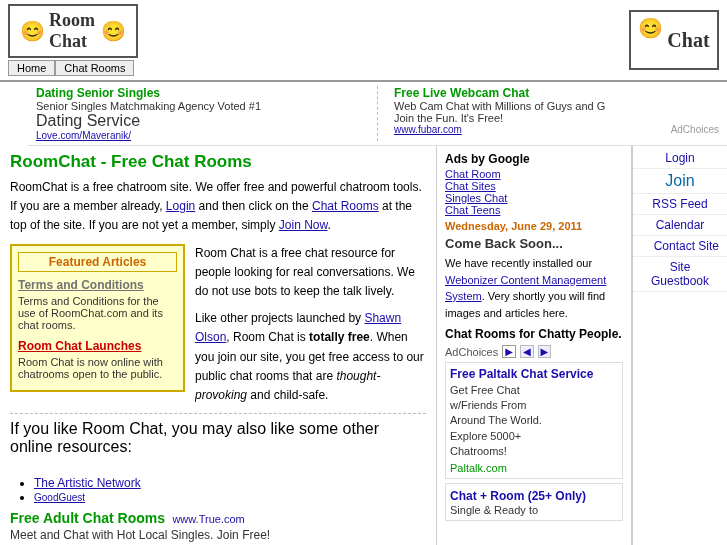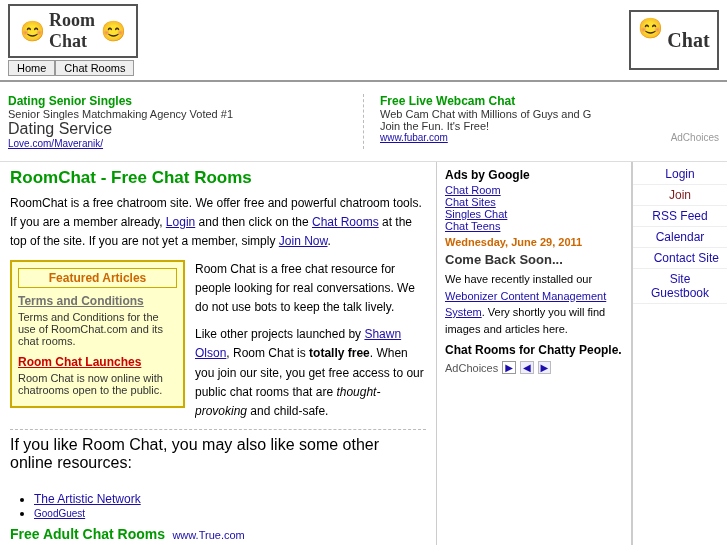--- a/index.html
+++ b/index.html
@@ -32,21 +32,21 @@
       <button style="border:1px solid #999; padding:1px 8px; background:#eee; font-size:11px; cursor:pointer;">Chat Rooms</button>
     </div>
   </div>
   <div style="flex:1;"></div>
   <div style="border:2px solid #555; padding:4px 10px; display:flex; align-items:center; gap:4px; height:60px; width:90px; justify-content:center;">
     <span style="font-size:20px; position:relative; top:-12px;">😊</span>
     <span style="font-size:20px; font-weight:bold; font-family:Georgia,serif; color:#333;">Chat</span>
   </div>
 </div>
 
-<div id="top-ads" style="display:flex; padding:12px 8px; border-bottom:1px solid #ddd; font-size:11px; background:#fff;">
+<div id="top-ads" style="display:flex; padding:4px 8px; border-bottom:1px solid #ddd; font-size:11px; background:#fff;margin-left:28px;">
   <div style="flex:1; padding-right:8px;">
     <div style="color:#009900; font-size:12px; font-weight:bold; cursor:pointer;">Dating Senior Singles</div>
     <div style="color:#333; font-size:11px;">Senior Singles Matchmaking Agency Voted #1</div>
     <div style="color:#333; font-size:16px;">Dating Service</div>
     <div style="color:#1a0dab; font-size:10px; text-decoration:underline; cursor:pointer;">Love.com/Maveranik/</div>
   </div>
   <div style="border-left:1px dashed #bbb; margin:0 8px;"></div>
   <div style="flex:1; padding-left:8px;">
     <div style="color:#009900; font-size:12px; font-weight:bold; cursor:pointer;">Free Live Webcam Chat</div>
     <div style="color:#333; font-size:11px;">Web Cam Chat with Millions of Guys and G</div>
@@ -135,26 +135,41 @@
 
     <div style="font-weight:bold; font-size:12px; margin:4px 0;">Chat Rooms for Chatty People.</div>
 
     <div style="display:flex; align-items:center; font-size:11px; color:#555; gap:4px; margin-bottom:4px;">
       <span>AdChoices</span>
       <span style="font-size:10px; color:#1a0dab; border:1px solid #999; padding:0 2px; cursor:pointer;">▶</span>
       <span style="font-size:10px; color:#1a0dab; border:1px solid #bbb; padding:0 2px; cursor:pointer; background:#eef;">◀</span>
       <span style="font-size:10px; color:#1a0dab; border:1px solid #bbb; padding:0 2px; cursor:pointer; background:#eef;">▶</span>
     </div>
 
+    <div style="border:1px solid #ddd; padding:4px; margin-bottom:4px; font-size:11px;">
+      <a href="#" style="color:#1a0dab; font-weight:bold; font-size:12px; text-decoration:none; display:block; line-height:1.3;">Free Paltalk Chat Service</a>
+      <div style="color:#333; font-size:11px; line-height:1.4;">
+        <span>Get Free Chat</span><br>
+        <span>w/Friends From</span><br>
+        <span>Around The World.</span><br>
+        <span>Explore 5000+</span><br>
+        <span>Chatrooms!</span>
+      </div>
+      <div style="color:#009900; font-size:11px; cursor:pointer; margin-top:2px;">Paltalk.com</div>
+    </div>
 
+    <div style="border:1px solid #ddd; padding:4px; font-size:11px;">
+      <a href="#" style="color:#1a0dab; font-weight:bold; font-size:12px; text-decoration:none; display:block; line-height:1.4;">Chat + Room (25+ Only)</a>
+      <div style="color:#333; font-size:11px;">Single &amp; Ready to</div>
+    </div>
 
   </div>
 
   <div id="far-right-nav" style="width:95px; border-left:1px solid #ccc; padding:2px 0;">
     <a href="#" style="display:block; padding:3px 8px; text-align:center; color:#1a0dab; font-size:12px; border-bottom:1px solid #eee; text-decoration:none;">Login</a>
-    <a href="#" style="display:block; padding:3px 8px; text-align:center; color:#7f1d1d; font-size:12px; border-bottom:1px solid #eee; text-decoration:none;">Join</a>
+    <a href="#" style="display:block; padding:3px 8px; text-align:center; color:#0369a1; font-size:16px; border-bottom:1px solid #eee; text-decoration:none;">Join</a>
     <a href="#" style="display:block; padding:3px 8px; text-align:center; color:#1a0dab; font-size:12px; border-bottom:1px solid #eee; text-decoration:none;">RSS Feed</a>
     <a href="#" style="display:block; padding:3px 8px; text-align:center; color:#1a0dab; font-size:12px; border-bottom:1px solid #eee; text-decoration:none;">Calendar</a>
     <a href="#" style="display:block; padding:3px 8px; text-align:right; color:#1a0dab; font-size:12px; border-bottom:1px solid #eee; text-decoration:none;">Contact Site</a>
     <a href="#" style="display:block; padding:3px 8px; text-align:center; color:#1a0dab; font-size:12px; border-bottom:1px solid #eee; text-decoration:none;">Site Guestbook</a>
   </div>
 
 </div>
 
 </body></html>

